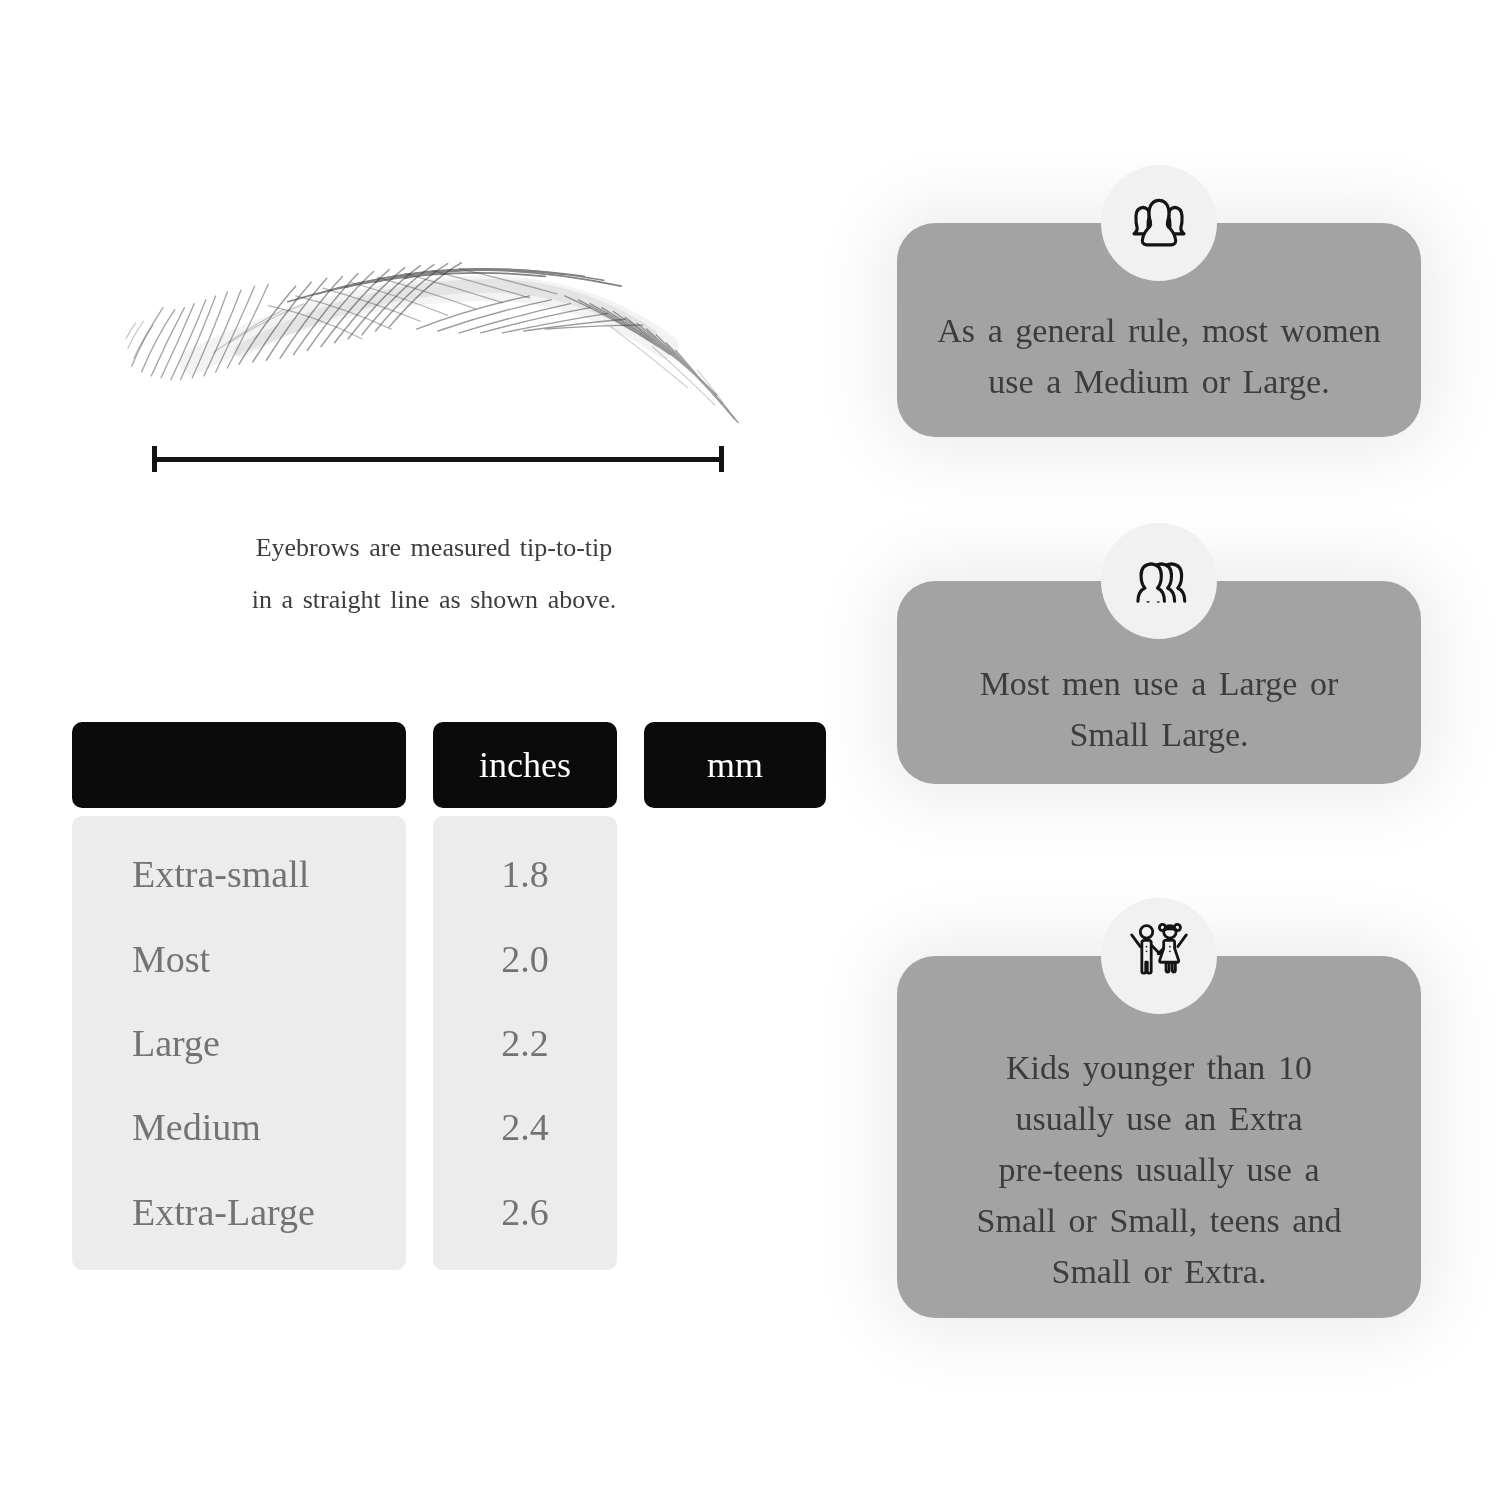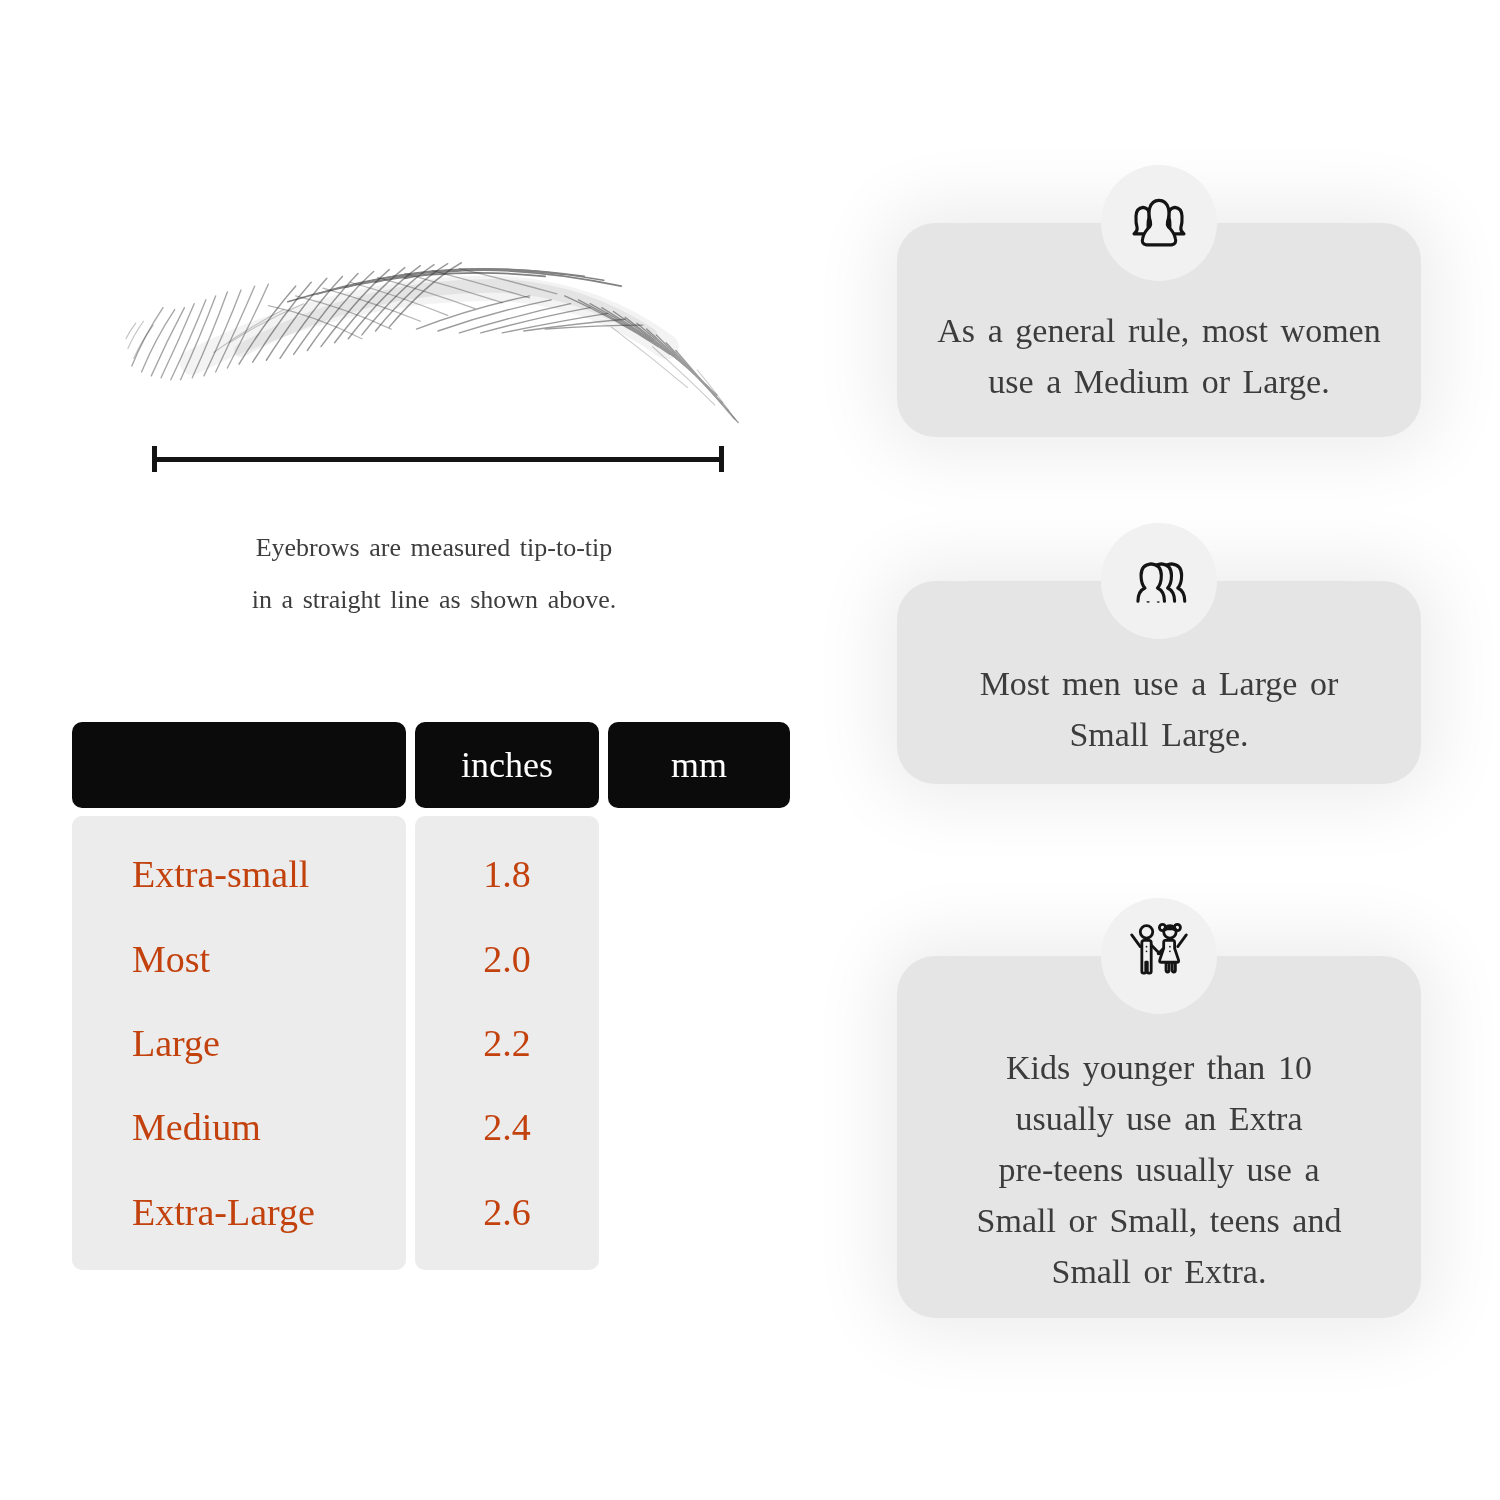--- a/index.html
+++ b/index.html
@@ -16,37 +16,37 @@
   .measure-line::after{
     content:"";position:absolute;left:0;right:0;top:50%;margin-top:-2.5px;height:5px;background:#141414;
   }
   .caption{
     position:absolute;left:124px;top:522px;width:620px;text-align:center;
     font-size:26px;line-height:52px;color:#3d3d3d;word-spacing:0.12em;
   }
   .caption span{display:block;white-space:nowrap;}
 
   .size-table{position:absolute;left:72px;top:722px;width:718px;}
-  .thead,.tbody{display:grid;grid-template-columns:334px 184px 182px;column-gap:9px;}
+  .thead,.tbody{display:grid;grid-template-columns:334px 184px 182px;column-gap:27px;}
   .th{
     height:86px;background:#0b0b0b;border-radius:10px;color:#ffffff;font-size:36px;
     display:flex;align-items:center;justify-content:center;word-spacing:0.1em;
   }
   .tbody{margin-top:8px;}
   .tcol{
     background:#ececec;border-radius:10px;height:454px;box-sizing:border-box;
     display:flex;flex-direction:column;justify-content:space-around;padding:16px 0;
-    font-size:38px;color:#c2410c;
+    font-size:38px;color:#737373;
   }
   .cell{display:flex;align-items:center;justify-content:center;white-space:nowrap;}
   .tcol-labels .cell{justify-content:flex-start;padding-left:60px;}
 
   
   .card{
-    position:absolute;left:897px;width:524px;background:#e5e5e5;border-radius:38px;
+    position:absolute;left:897px;width:524px;background:#a3a3a3;border-radius:38px;
     box-shadow:0 0 70px 18px rgba(0,0,0,0.075);
     display:flex;align-items:center;justify-content:center;
   }
   .card-1{top:223px;height:214px;}
   .card-2{top:581px;height:203px;}
   .card-3{top:956px;height:362px;}
   .icon-circle{
     position:absolute;top:-58px;left:50%;transform:translateX(-50%);
     width:116px;height:116px;border-radius:50%;background:#f1f1f1;
     display:flex;align-items:center;justify-content:center;

